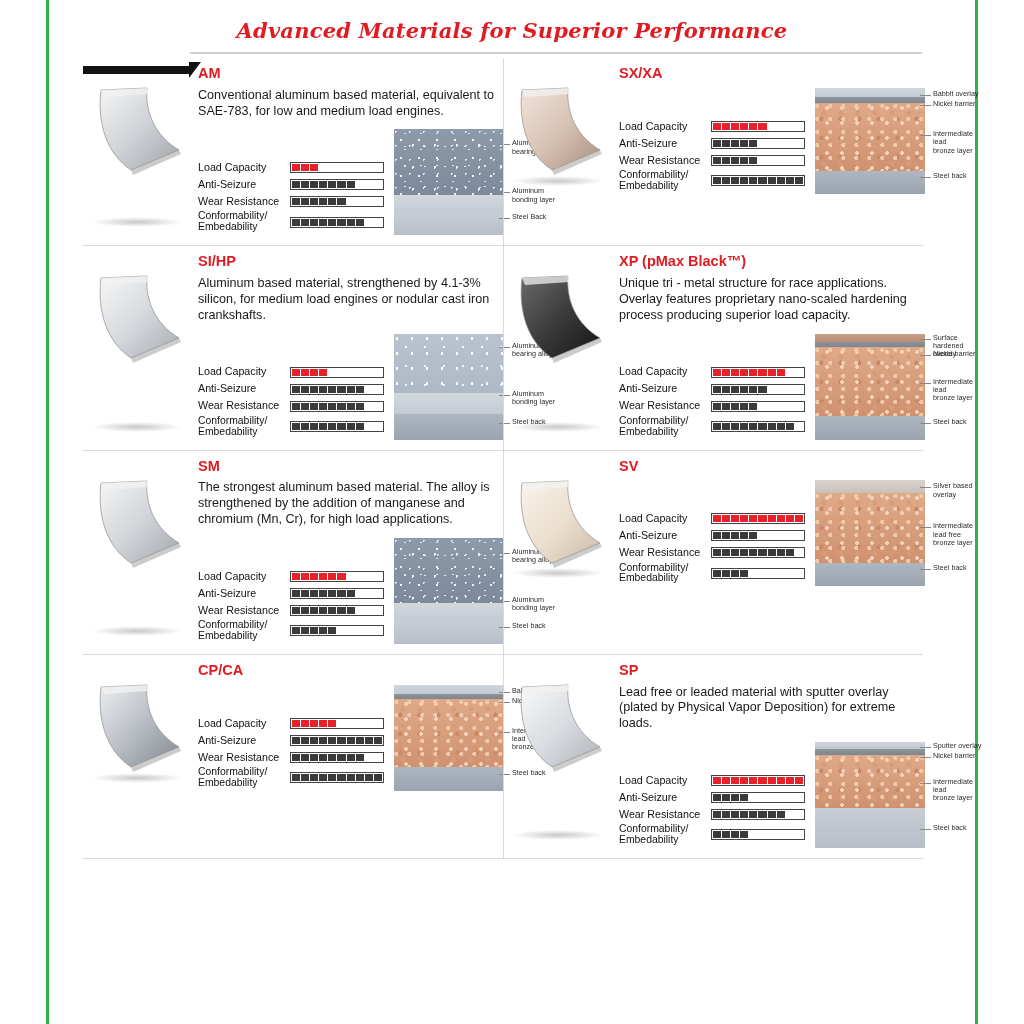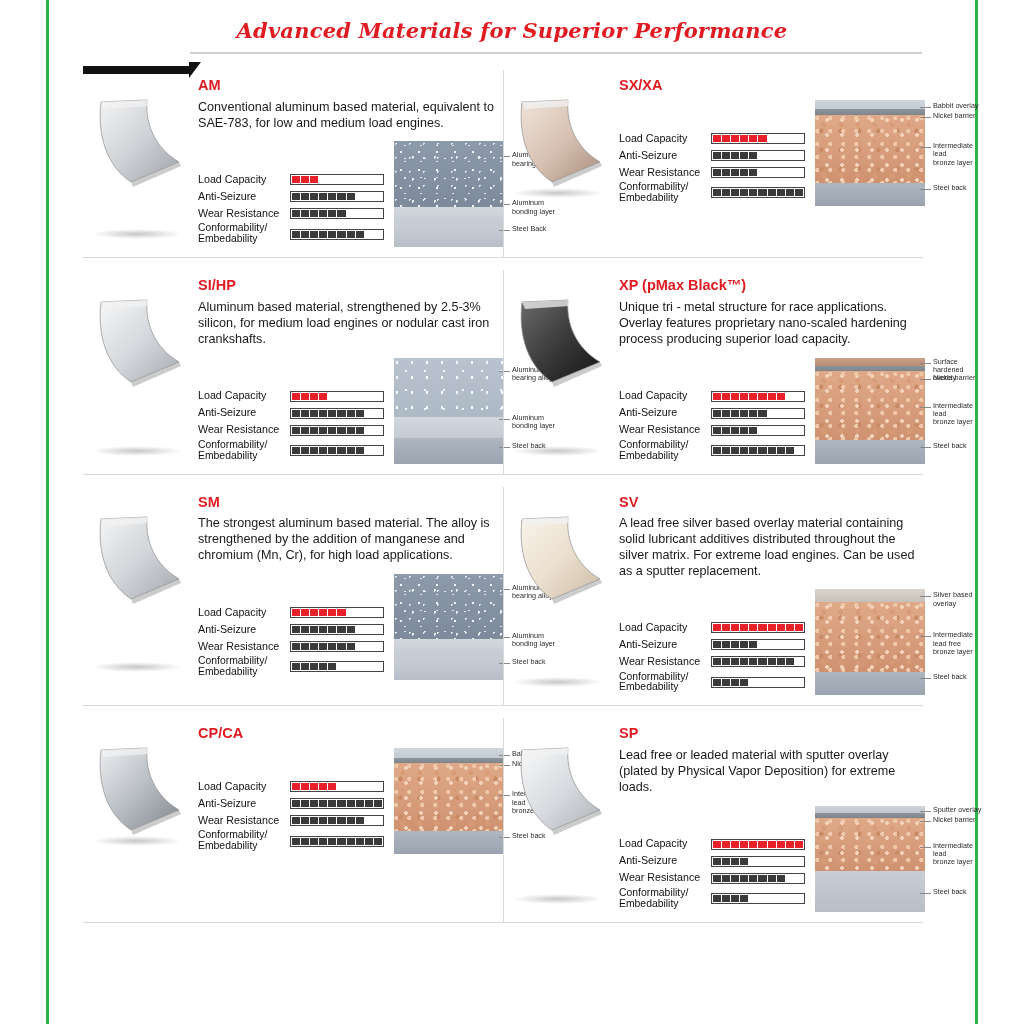--- a/index.html
+++ b/index.html
@@ -43,21 +43,20 @@
     border-top:0 solid transparent;
     border-bottom:16px solid transparent;
   }
 
   .grid {
     position:absolute; left:83px; top:58px; width:840px;
   }
   .row {
     display:flex;
     border-bottom:1px solid #d9d9d9;
-    margin-top:12px;
   }
   .row:last-child { border-bottom:1px solid #d9d9d9; }
   .cell {
     width:420px;
     padding:6px 0 10px 0;
     position:relative;
   }
   .cell + .cell { border-left:1px solid #d9d9d9; }
 
   .cell-inner { display:flex; }
@@ -390,21 +389,21 @@
                 </defs>
                 <path d="M14 10 C10 44 20 74 44 90 L92 70 C68 56 58 32 60 8 Z" fill="url(#gsi)" stroke="#8d8d8d" stroke-width="0.7"></path>
                 <path d="M14 10 L60 8 L62 14 L17 17 Z" fill="#f2f2f2" opacity="0.75"></path>
                 <path d="M44 90 L92 70 L94 74 L46 95 Z" fill="#9a9a9a" opacity="0.5"></path>
               </svg>
             </div>
             <div class="shadow"></div>
           </div>
           <div class="content-col">
             <div class="mat-code">SI/HP</div>
-            <div class="mat-desc">Aluminum based material, strengthened by 2.5-3% silicon, for medium load engines or nodular cast iron crankshafts.</div>
+            <div class="mat-desc">Aluminum based material, strengthened by 4.1-3% silicon, for medium load engines or nodular cast iron crankshafts.</div>
             <div class="lower">
               <div class="ratings">
                 <div class="rating-row">
                   <span class="rating-label">Load Capacity</span>
                   <span class="bar">
                     <span class="seg on-red"></span>
                     <span class="seg on-red"></span>
                     <span class="seg on-red"></span>
                     <span class="seg on-red"></span>
                     <span class="seg "></span>
@@ -701,21 +700,20 @@
                 </defs>
                 <path d="M14 10 C10 44 20 74 44 90 L92 70 C68 56 58 32 60 8 Z" fill="url(#gsv)" stroke="#8d8d8d" stroke-width="0.7"></path>
                 <path d="M14 10 L60 8 L62 14 L17 17 Z" fill="#f2f2f2" opacity="0.75"></path>
                 <path d="M44 90 L92 70 L94 74 L46 95 Z" fill="#9a9a9a" opacity="0.5"></path>
               </svg>
             </div>
             <div class="shadow"></div>
           </div>
           <div class="content-col">
             <div class="mat-code">SV</div>
-            <div class="mat-desc">A lead free silver based overlay material containing solid lubricant additives distributed throughout the silver matrix. For extreme load engines. Can be used as a sputter replacement.</div>
             <div class="lower">
               <div class="ratings">
                 <div class="rating-row">
                   <span class="rating-label">Load Capacity</span>
                   <span class="bar">
                     <span class="seg on-red"></span>
                     <span class="seg on-red"></span>
                     <span class="seg on-red"></span>
                     <span class="seg on-red"></span>
                     <span class="seg on-red"></span>

